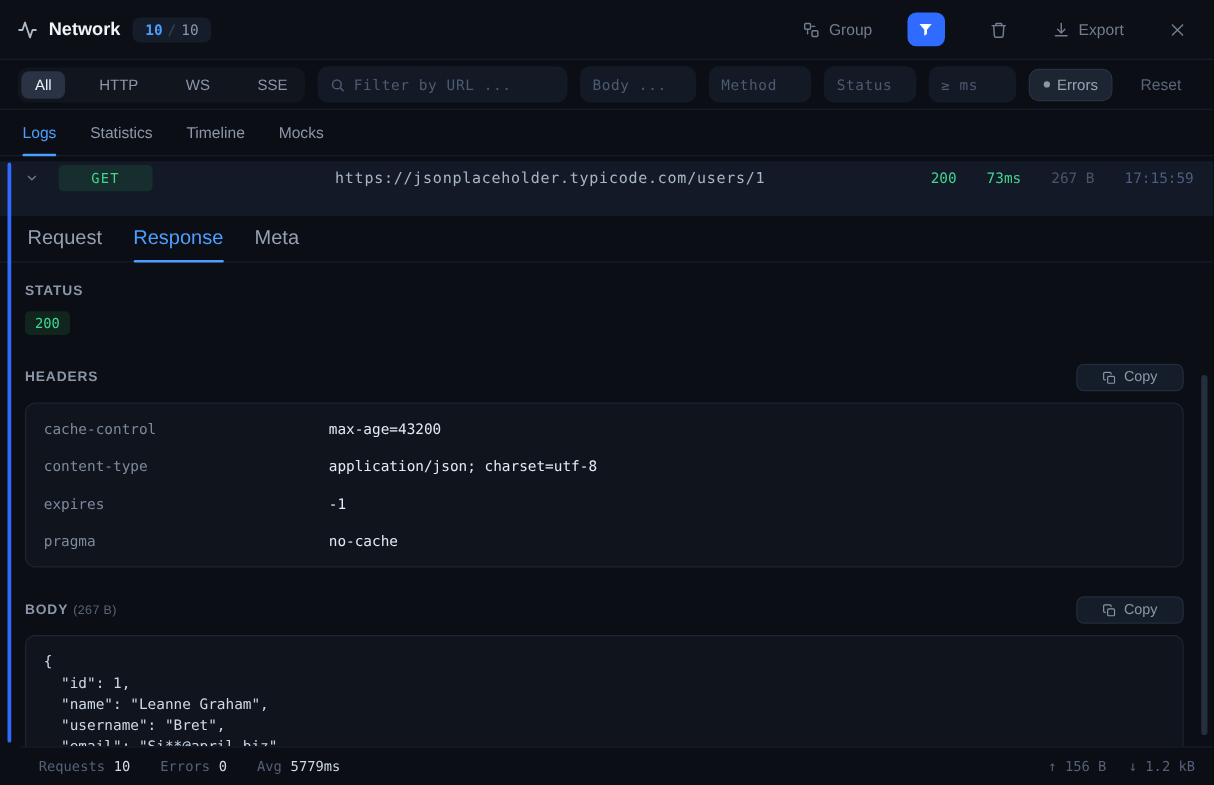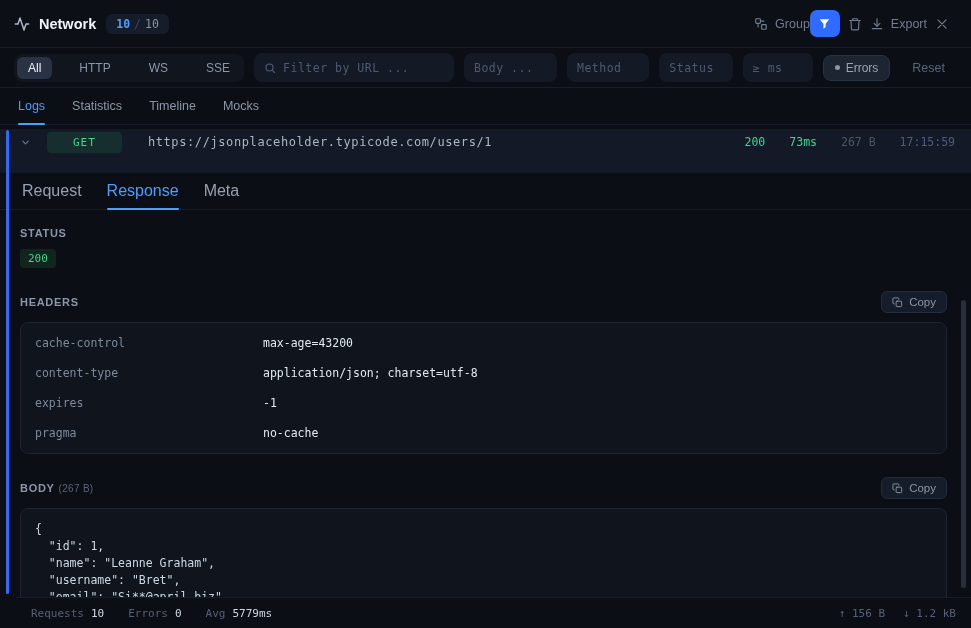--- a/index.html
+++ b/index.html
@@ -27,21 +27,21 @@
   .activity { color: #aeb9c9; display: flex; }
   .app-title { font-weight: 700; color: #f0f4f8; font-size: 14.5px; margin: 0 10px 0 9px; }
   .count-badge {
     background: #161d2a; border-radius: 6px; padding: 3px 10px;
     font-family: "DejaVu Sans Mono", monospace; font-size: 11.5px;
   }
   .count-cur { color: #4d9fff; font-weight: 700; }
   .count-sep { color: #3a4556; margin: 0 4px; }
   .count-total { color: #8b96a8; }
 
-  .topbar-right { display: flex; align-items: center; gap: 0; }
+  .topbar-right { display: flex; align-items: center; gap: 28px; }
   .ghost-btn {
     display: flex; align-items: center; gap: 7px;
     background: transparent; border: none; cursor: pointer;
     color: #717d90; font-size: 12.5px; font-family: inherit;
   }
   .icon-btn {
     width: 30px; height: 27px; border-radius: 7px;
     display: flex; align-items: center; justify-content: center;
     background: transparent; border: none; cursor: pointer; color: #717d90;
   }
@@ -109,20 +109,21 @@
   .accent-line {
     position: absolute; left: 6px; top: 5px; bottom: 3px; width: 3px;
     background: #2f6bff; border-radius: 2px; z-index: 3;
   }
   .request-row {
     margin-top: 4px; height: 44px;
     display: flex; align-items: center;
     background: #131927;
     padding: 0 16px 18px 20px;
     cursor: pointer;
+    text-align: center;
   }
   .chevron { color: #6b7689; display: flex; margin-right: 16px; }
   .method-badge {
     background: rgba(46,160,90,0.16); color: #3fd68f;
     font-family: "DejaVu Sans Mono", monospace; font-size: 11px; letter-spacing: 1px;
     padding: 4px 26px; border-radius: 4px; margin-right: 26px;
   }
   .req-url {
     flex: 1; font-family: "DejaVu Sans Mono", monospace; font-size: 12px;
     color: #a9b6c6; letter-spacing: .6px;
@@ -163,21 +164,21 @@
     font-family: "DejaVu Sans Mono", monospace; font-size: 11px;
     padding: 3px 8px; border-radius: 4px;
   }
   .section-head {
     display: flex; align-items: center; justify-content: space-between;
     margin-top: 23px;
   }
   .copy-btn {
     display: flex; align-items: center; gap: 6px;
     background: #161d2a; border: 1px solid #232c3b; border-radius: 6px;
-    color: #8b96a8; font-size: 11.5px; padding: 4px 10px; cursor: pointer; font-family: inherit;
+    color: #8b96a8; font-size: 11.5px; padding: 4px 20px; cursor: pointer; font-family: inherit;
   }
   .panel {
     margin-top: 9px; background: #0f141d;
     border: 1px solid #1d2532; border-radius: 8px;
   }
   .headers-panel { padding: 5px 0; }
   .hrow { display: flex; padding: 8px 14px; font-family: "DejaVu Sans Mono", monospace; font-size: 11.5px; }
   .hkey { width: 228px; flex: 0 0 228px; color: #7d8a9c; }
   .hval { color: #e2e9f2; }
   .body-panel {

